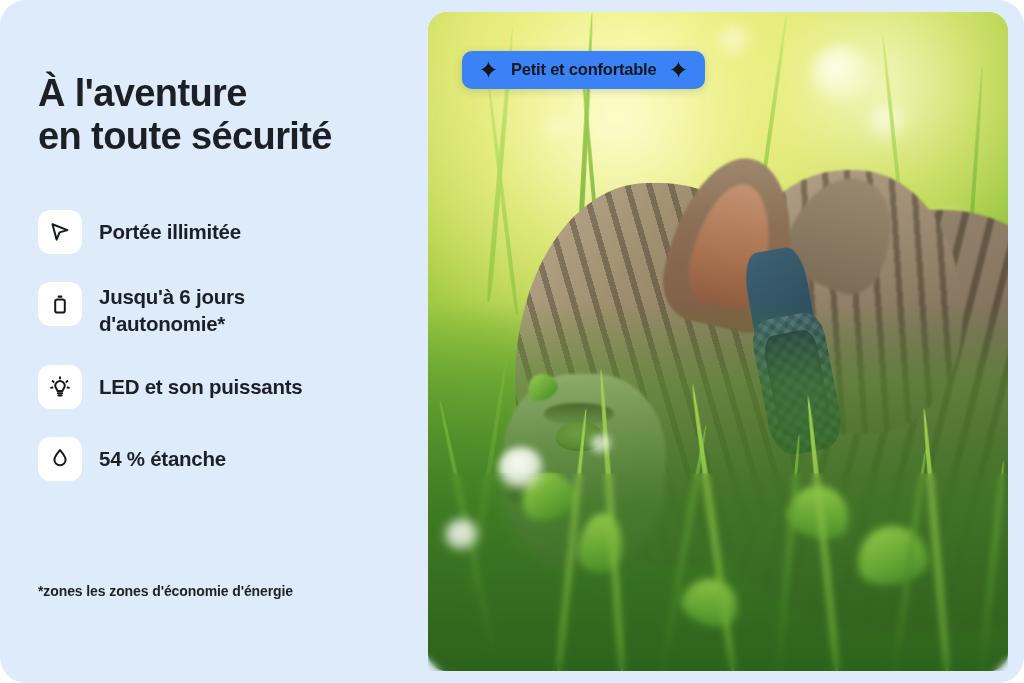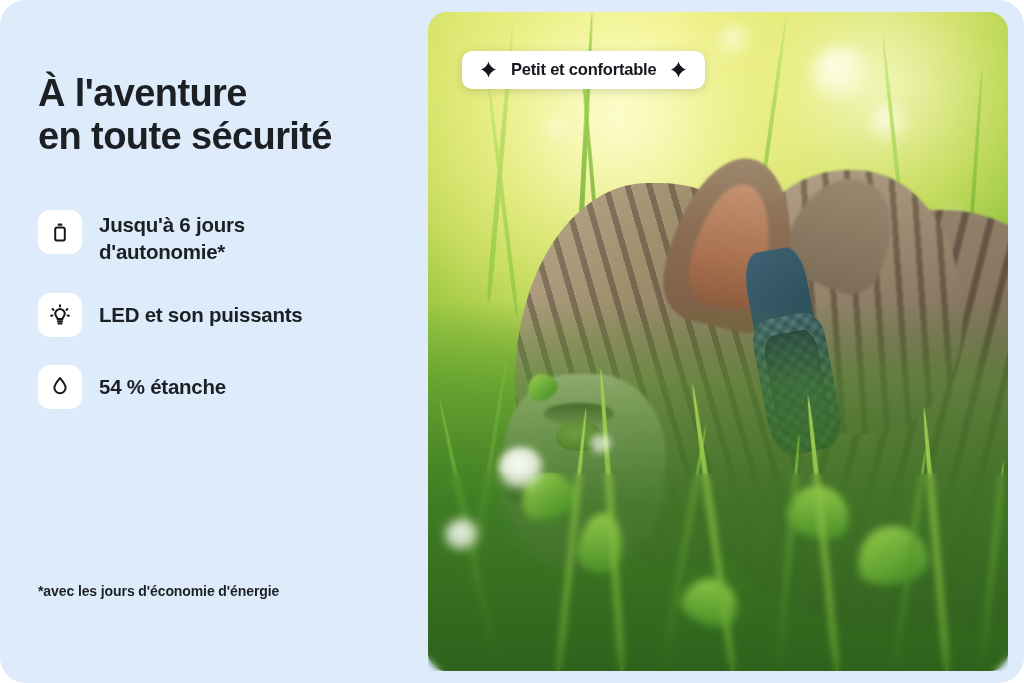--- a/index.html
+++ b/index.html
@@ -317,21 +317,21 @@
   }
 
   
   .badge-pill {
     position: absolute;
     left: 34px;
     top: 39px;
     display: flex;
     align-items: center;
     gap: 13px;
-    background: #ffffff;
+    background: #3b82f6;
     border-radius: 10px;
     padding: 9px 17px 10px;
     box-shadow: 0 2px 10px rgba(20,30,20,.16);
   }
 
   .badge-text {
     font-size: 16.5px;
     font-weight: 700;
     letter-spacing: -0.2px;
     color: #14181c;
@@ -354,20 +354,28 @@
 
 <div class="promo-card">
 
   <section class="info-panel">
 
     <h1 class="headline">À l'aventure
 en toute sécurité</h1>
 
     <ul class="feature-list">
 
+      <li class="feature-item">
+        <span class="feature-icon-tile">
+          <svg viewBox="0 0 24 24" fill="none" stroke="#15181c" stroke-width="2" stroke-linecap="round" stroke-linejoin="round">
+            <path d="M4.5 4.2 L19.4 10.1 L11.6 12.4 L8.6 19.6 Z"></path>
+          </svg>
+        </span>
+        <span class="feature-label">Portée illimitée</span>
+      </li>
 
       <li class="feature-item two-line">
         <span class="feature-icon-tile">
           <svg viewBox="0 0 24 24" fill="none" stroke="#15181c" stroke-width="2" stroke-linecap="round" stroke-linejoin="round">
             <rect x="7.2" y="7.4" width="9.6" height="13.2" rx="2.2"></rect>
             <rect x="9.6" y="3.4" width="4.8" height="2.4" rx="1.1" fill="#15181c" stroke="none"></rect>
           </svg>
         </span>
         <span class="feature-label">Jusqu'à 6 jours
 d'autonomie*</span>
@@ -388,21 +396,21 @@
         <span class="feature-icon-tile">
           <svg viewBox="0 0 24 24" fill="none" stroke="#15181c" stroke-width="2" stroke-linecap="round" stroke-linejoin="round">
             <path d="M12 3.1c3.3 3.9 5.6 6.6 5.6 9.6a5.6 5.6 0 0 1-11.2 0c0-3 2.3-5.7 5.6-9.6Z"></path>
           </svg>
         </span>
         <span class="feature-label">54 % étanche</span>
       </li>
 
     </ul>
 
-    <p class="footnote">*avec les jours d'économie d'énergie</p>
+    <p class="footnote">*zones les zones d'économie d'énergie</p>
   </section>
 
   <section class="media-panel">
     <figure class="photo-frame">
 
       <div class="scene">
         <div class="sky-glow"></div>
         <div class="sun-bloom"></div>
         <div class="sun-bloom b2"></div>
 

